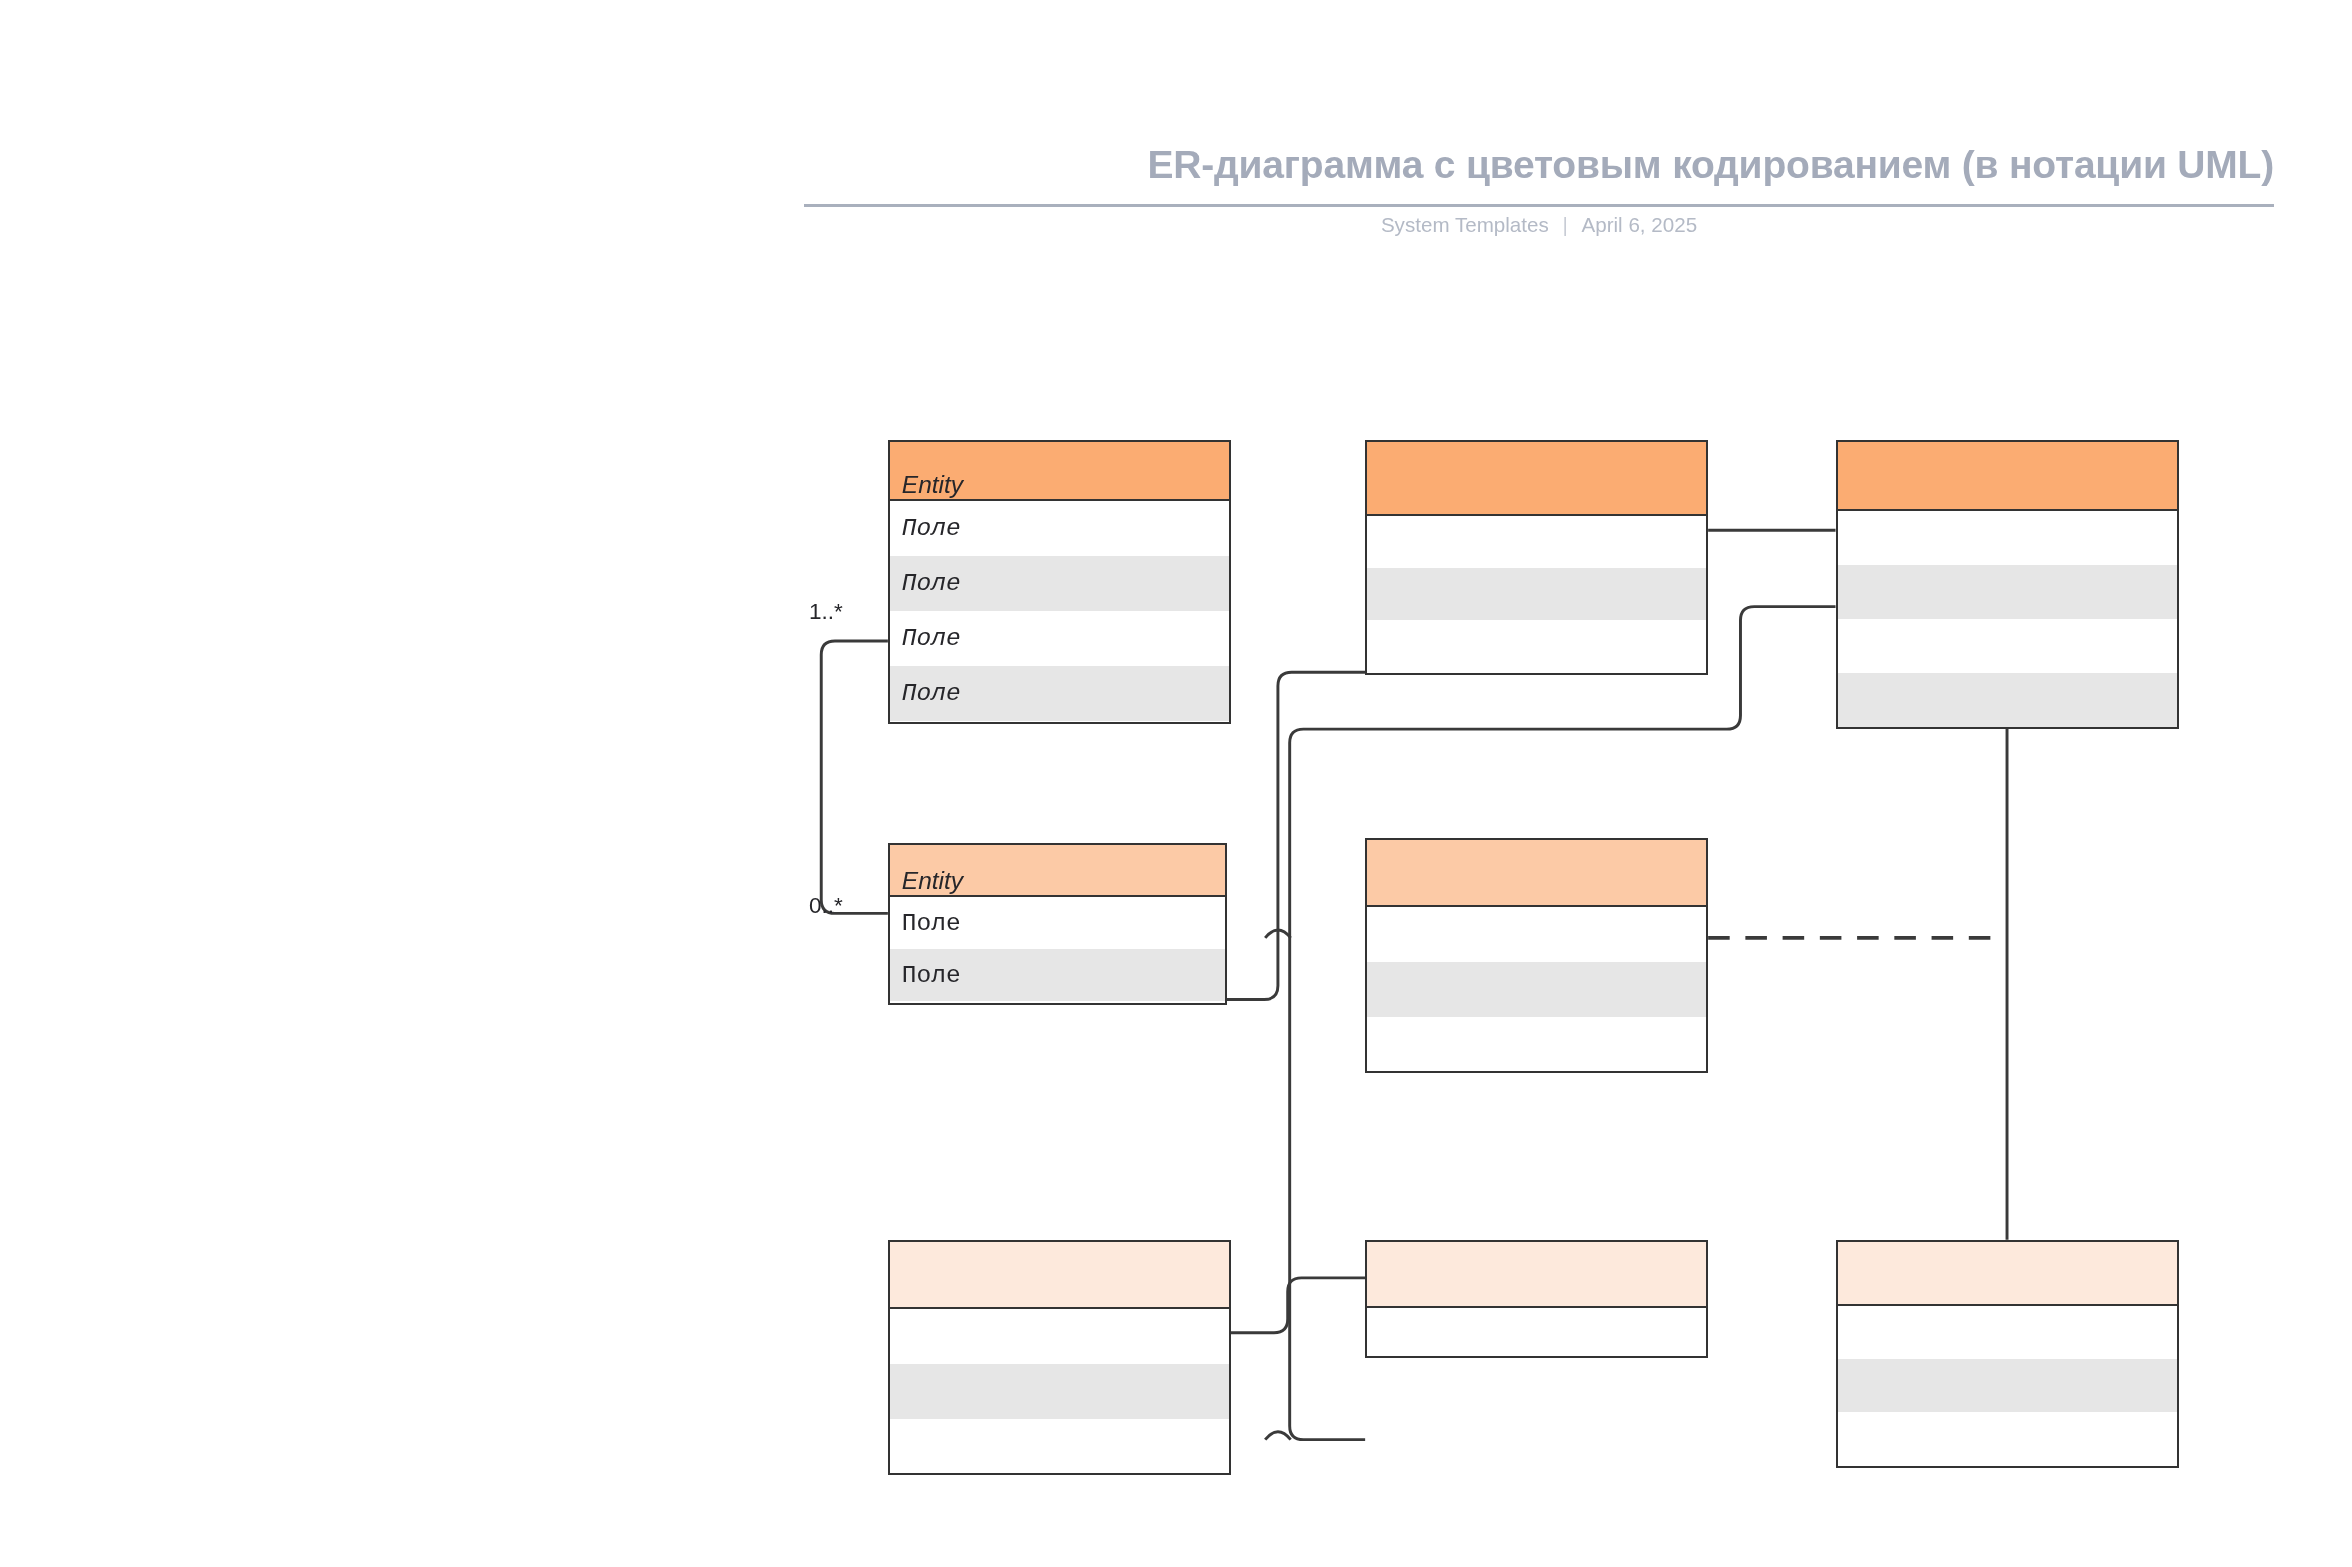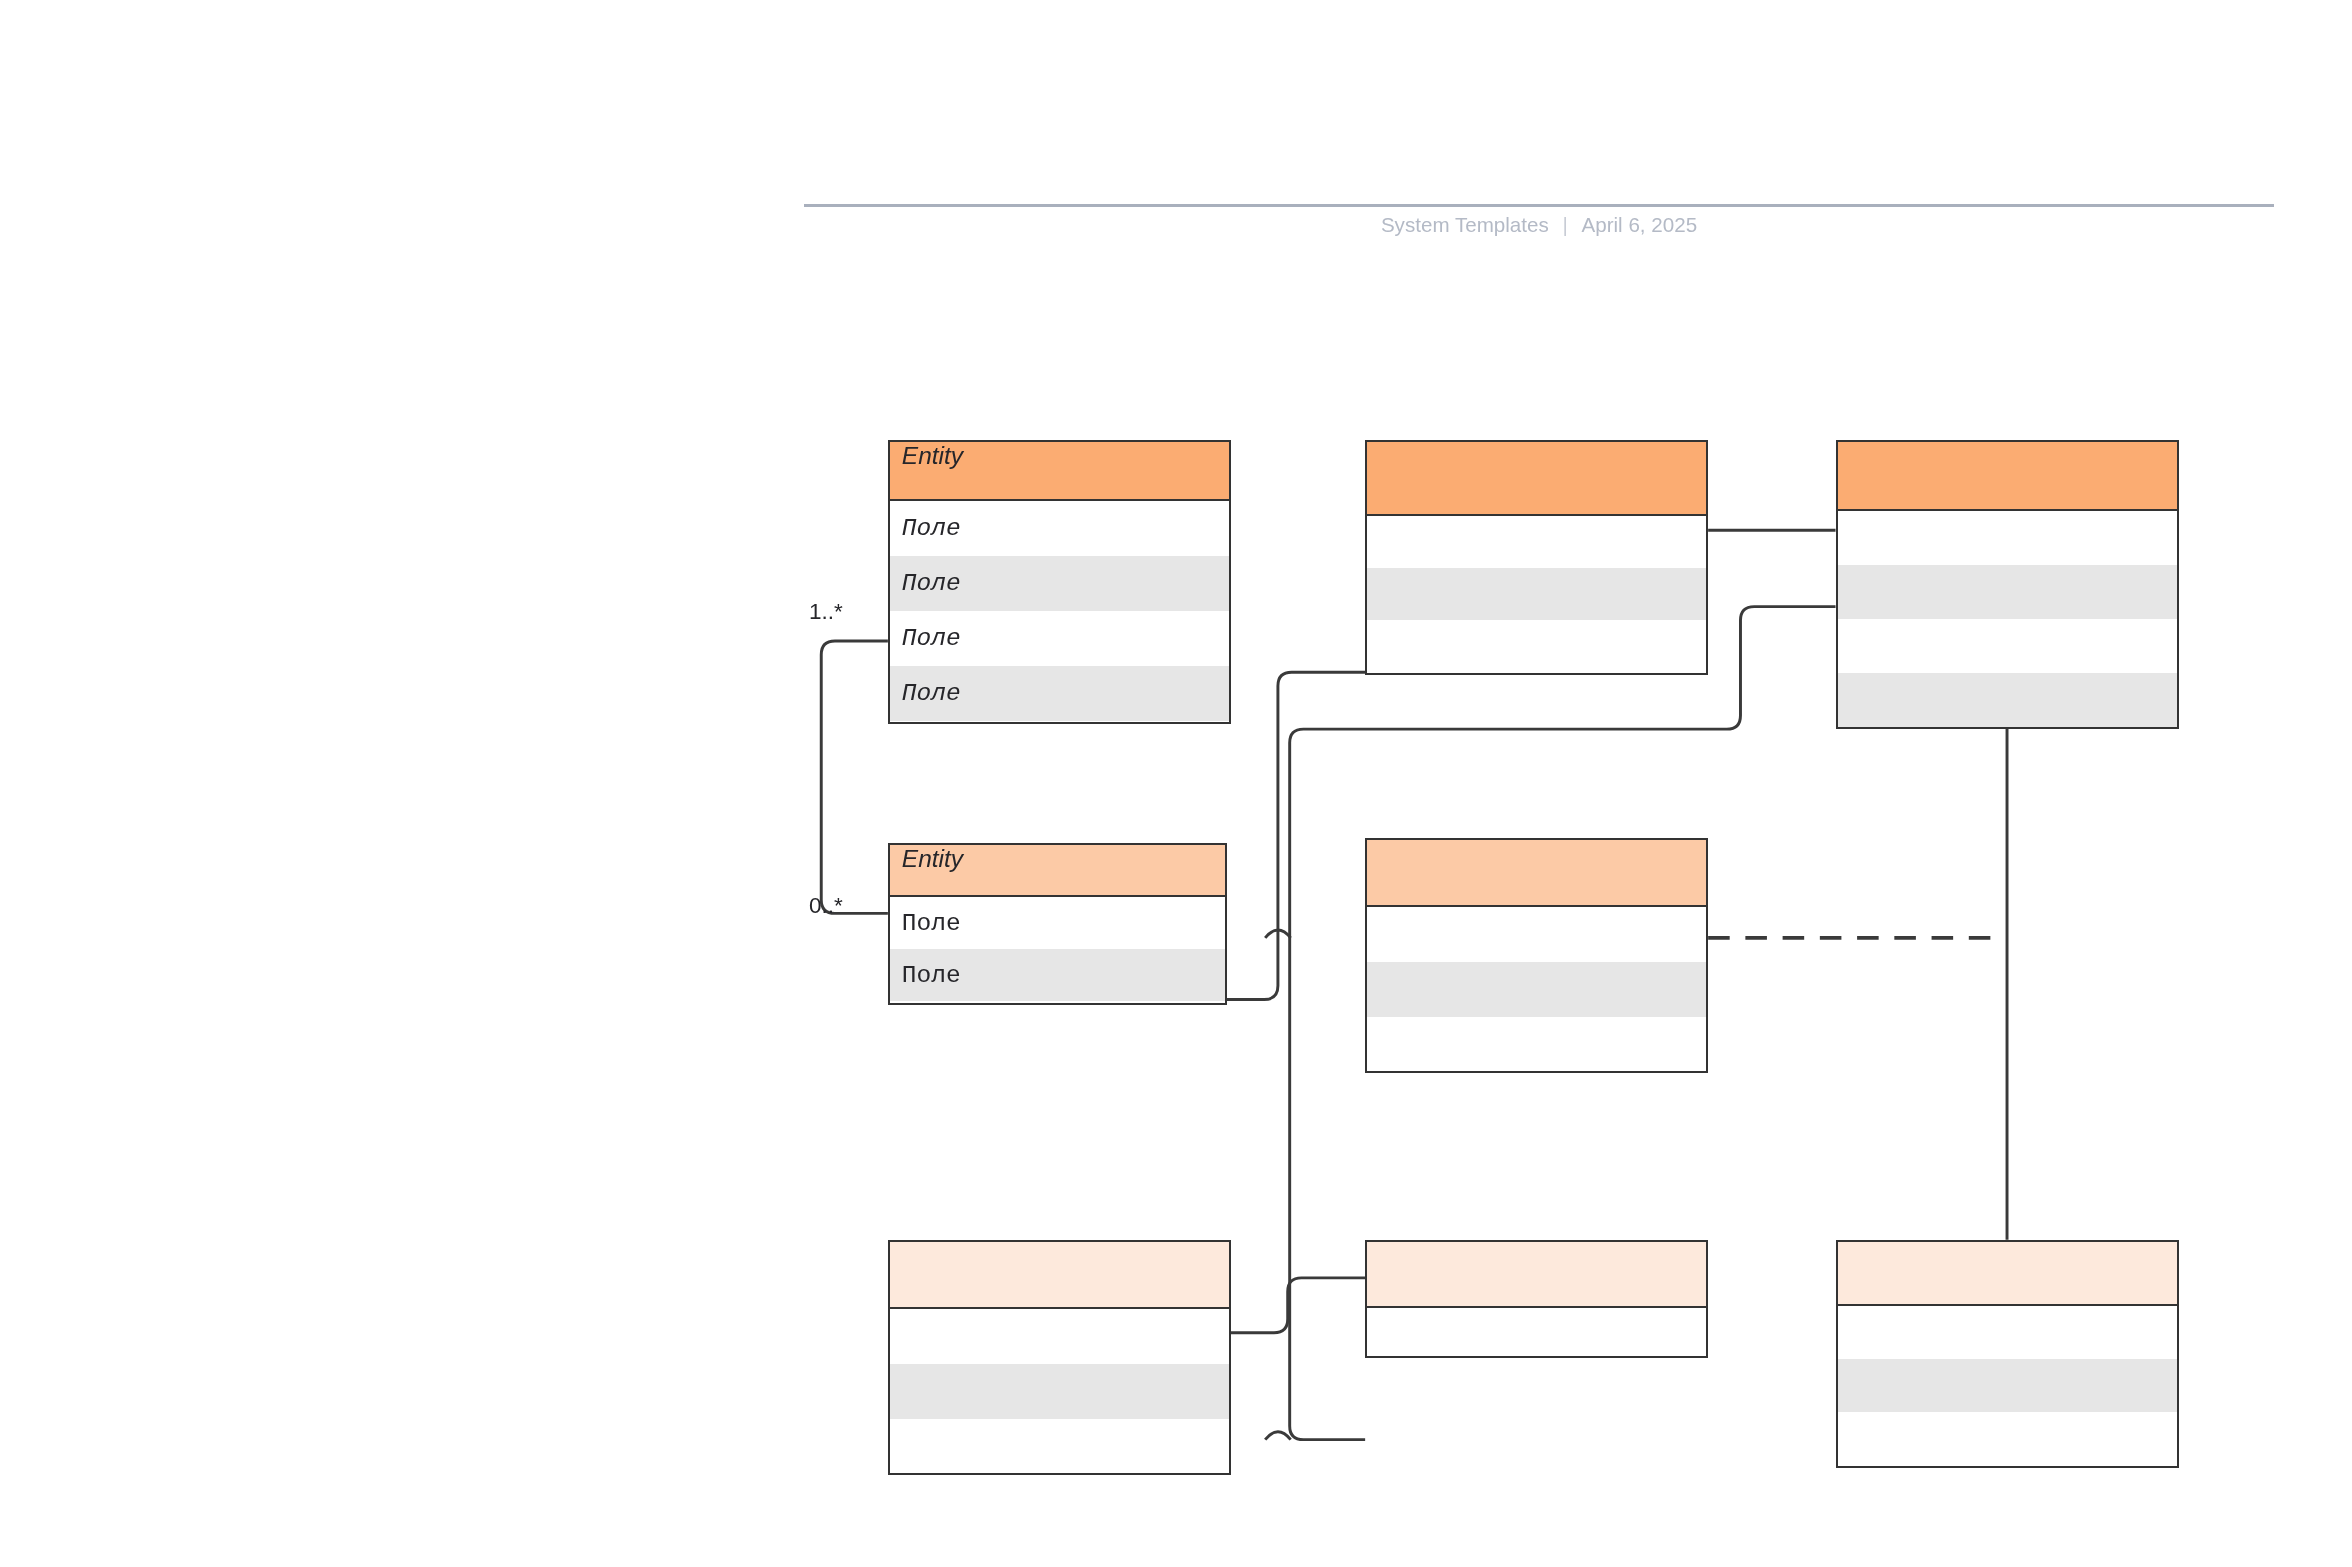--- a/index.html
+++ b/index.html
@@ -81,21 +81,21 @@
     position: absolute;
     box-sizing: border-box;
     border: 2.5px solid #333333;
     background: #ffffff;
     overflow: hidden;
   }
   .entity-header {
     box-sizing: border-box;
     border-bottom: 2.5px solid #333333;
     display: flex;
-    align-items: flex-start;
+    align-items: flex-end;
     padding-left: 11.8px;
   }
   .entity-title {
     font-style: italic;
     font-size: 24.5px;
     color: #26262a;
     white-space: nowrap;
   }
   .row {
     box-sizing: border-box;
@@ -121,20 +121,21 @@
     white-space: nowrap;
     text-align: right;
   }
 </style>
 </head>
 <body>
 
 <div id="canvas">
 
   <div id="header">
+    <div id="page-title">ER-диаграмма с цветовым кодированием (в нотации UML)</div>
     <div id="title-rule"></div>
     <div id="subtitle">
       <span>System Templates</span><span class="sep">|</span><span>April 6, 2025</span>
     </div>
   </div>
 
   <svg id="connector-layer" width="2352" height="1567" viewBox="0 0 2400 1599">
       <path d="M 906 654 L 852 654 Q 838 654 838 668 L 838 918 Q 838 932 852 932 L 906 932" fill="none" stroke="#3a3a3a" stroke-width="3"></path>
       <path d="M 1743 541 L 1873 541" fill="none" stroke="#3a3a3a" stroke-width="3"></path>
       <path d="M 1873 619 L 1790 619 Q 1776 619 1776 633 L 1776 730 Q 1776 744 1762 744 L 1330 744 Q 1316 744 1316 758 L 1316 1455 Q 1316 1469 1330 1469 L 1393 1469" fill="none" stroke="#3a3a3a" stroke-width="3"></path>

